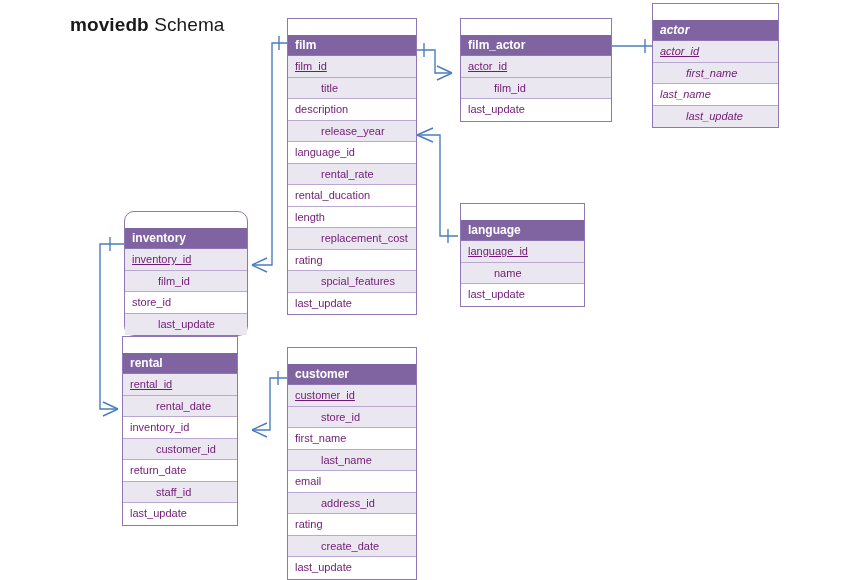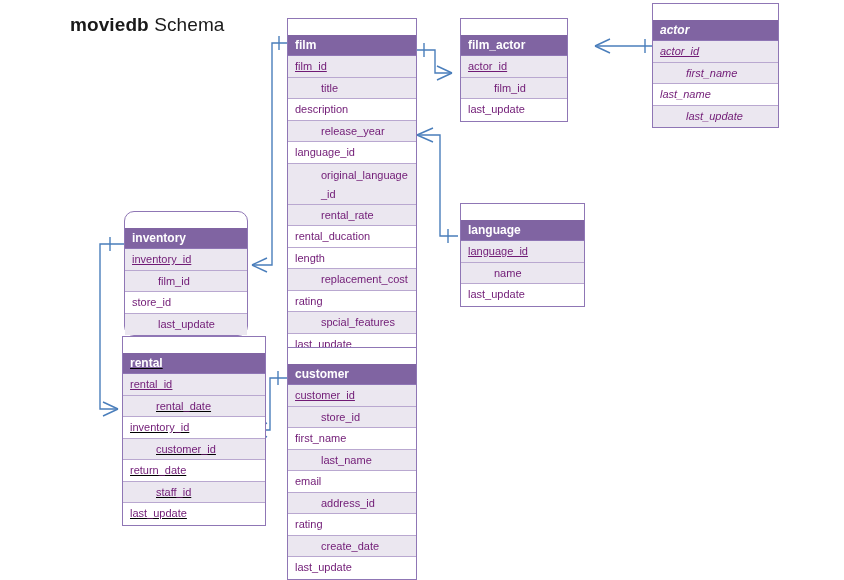--- a/index.html
+++ b/index.html
@@ -138,30 +138,29 @@
     </g>
   </svg>
 
 <div class="entity" style="left: 287px; top: 18px; width: 130px;">
       <div class="entity-header">film</div>
       <div class="field pk"><span class="fname">film_id</span></div>
       <div class="field alt"><span class="fname">title</span></div>
       <div class="field plain"><span class="fname">description</span></div>
       <div class="field alt"><span class="fname">release_year</span></div>
       <div class="field plain"><span class="fname">language_id</span></div>
-      <div class="field alt tall"><span class="fname">original_language_id</span></div>
       <div class="field alt"><span class="fname">rental_rate</span></div>
       <div class="field plain"><span class="fname">rental_ducation</span></div>
       <div class="field plain"><span class="fname">length</span></div>
       <div class="field alt"><span class="fname">replacement_cost</span></div>
       <div class="field plain"><span class="fname">rating</span></div>
       <div class="field alt"><span class="fname">spcial_features</span></div>
       <div class="field plain"><span class="fname">last_update</span></div>
     </div>
-    <div class="entity" style="left: 460px; top: 18px; width: 108px;">
+    <div class="entity" style="left: 460px; top: 18px; width: 152px;">
       <div class="entity-header">film_actor</div>
       <div class="field pk"><span class="fname">actor_id</span></div>
       <div class="field alt"><span class="fname">film_id</span></div>
       <div class="field plain"><span class="fname">last_update</span></div>
     </div>
     <div class="entity" style="left: 652px; top: 3px; width: 127px; font-style: italic;">
       <div class="entity-header">actor</div>
       <div class="field pk"><span class="fname">actor_id</span></div>
       <div class="field alt"><span class="fname">first_name</span></div>
       <div class="field plain"><span class="fname">last_name</span></div>
@@ -173,21 +172,21 @@
       <div class="field alt"><span class="fname">name</span></div>
       <div class="field plain"><span class="fname">last_update</span></div>
     </div>
     <div class="entity" style="left: 124px; top: 211px; width: 124px; border-radius: 10px;">
       <div class="entity-header">inventory</div>
       <div class="field pk"><span class="fname">inventory_id</span></div>
       <div class="field alt"><span class="fname">film_id</span></div>
       <div class="field plain"><span class="fname">store_id</span></div>
       <div class="field alt"><span class="fname">last_update</span></div>
     </div>
-    <div class="entity" style="left: 122px; top: 336px; width: 144px; text-decoration: underline;">
+    <div class="entity" style="left: 122px; top: 336px; width: 116px;">
       <div class="entity-header">rental</div>
       <div class="field pk"><span class="fname">rental_id</span></div>
       <div class="field alt"><span class="fname">rental_date</span></div>
       <div class="field plain"><span class="fname">inventory_id</span></div>
       <div class="field alt"><span class="fname">customer_id</span></div>
       <div class="field plain"><span class="fname">return_date</span></div>
       <div class="field alt"><span class="fname">staff_id</span></div>
       <div class="field plain"><span class="fname">last_update</span></div>
     </div>
     <div class="entity" style="left: 287px; top: 347px; width: 130px;">

